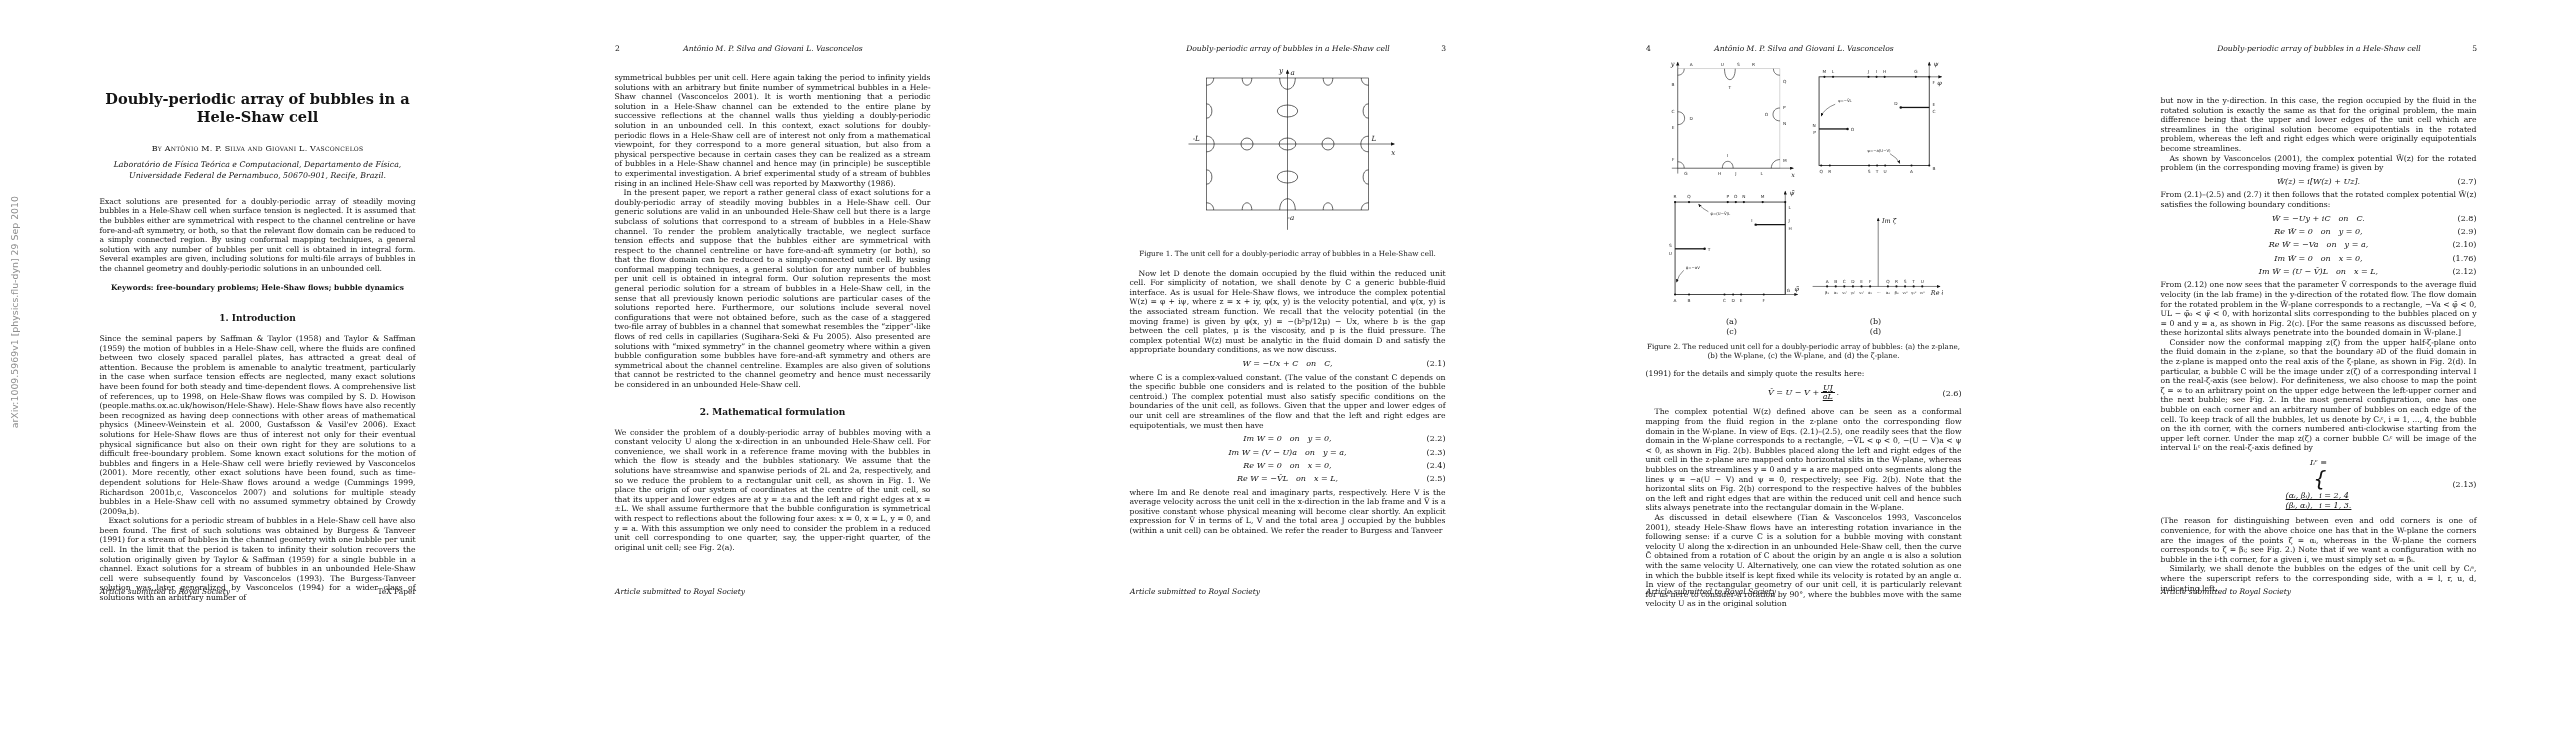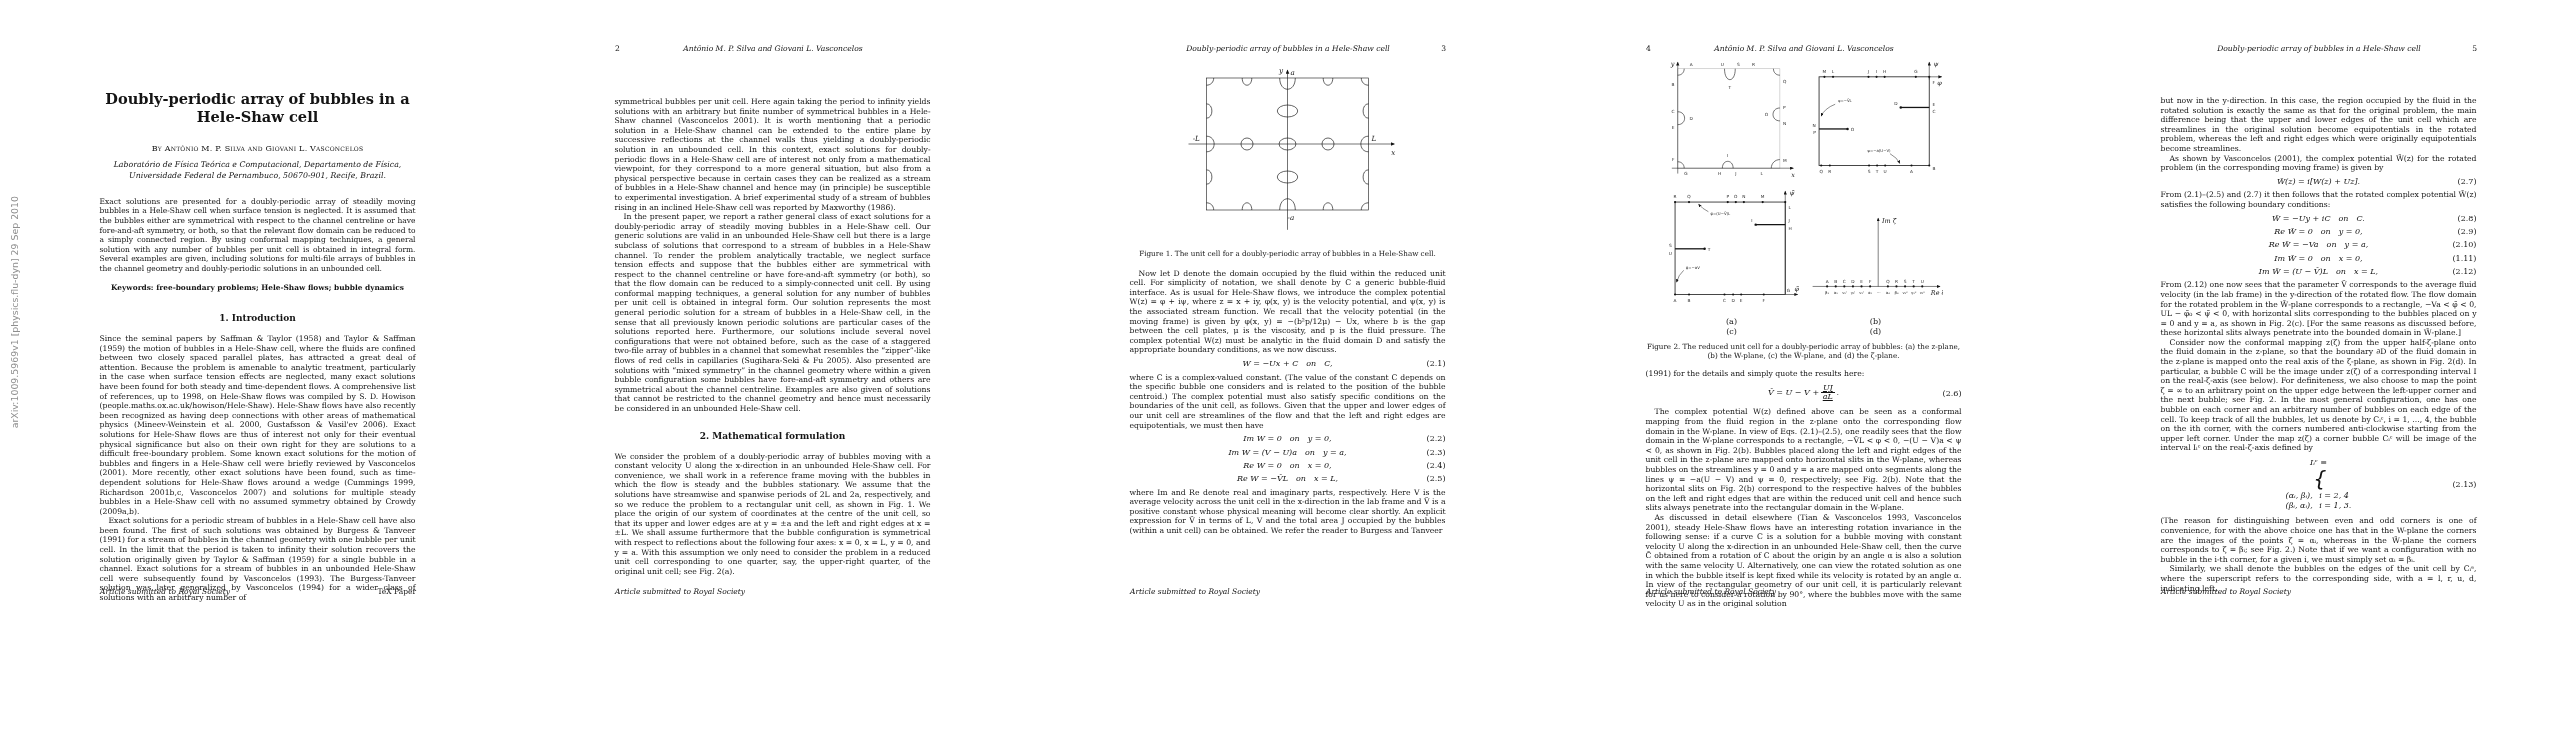--- a/index.html
+++ b/index.html
@@ -23,21 +23,21 @@
   .keywords{text-align:center;font-size:7.4px;font-weight:bold;}
   h2.sect{margin:0;text-align:center;font-size:9px;font-weight:bold;}
   .eqrow{position:relative;text-align:center;font-style:italic;font-size:8px;margin:4.3px 0;}
   .eqrow .num{position:absolute;right:0;top:0;font-style:normal;}
   .frac{display:inline-block;vertical-align:middle;text-align:center;margin:0 1.8px;text-decoration:underline;}
   .frac .fn{display:block;padding:0 1.8px;line-height:8.5px;}
   .frac .fd{display:block;border-top:0.6px solid #141414;padding:0 1.8px;line-height:8.5px;}
   .eqcases{display:flex;justify-content:center;align-items:center;position:relative;
            font-style:italic;font-size:8px;margin:4.9px 0;flex-direction:column;}
   .brace{font-size:20.7px;font-weight:200;margin:0 2.4px 0 4.9px;font-family:"DejaVu Sans","Liberation Sans",sans-serif;}
-  .crows{text-align:left;line-height:10.3px;}
+  .crows{text-align:left;line-height:10.3px;text-decoration:underline;}
   .arxiv{position:absolute;left:8.5px;top:196px;height:261px;width:16px;}
   .arxiv span{display:inline-block;writing-mode:vertical-rl;transform:rotate(180deg);
       font-family:"DejaVu Sans","Liberation Sans",sans-serif;font-size:9.4px;color:#8e8e8e;white-space:nowrap;}
   .figwrap{text-align:center;}
   .figcap{text-align:center;font-size:7.2px;line-height:9px;margin-top:3.6px;}
   .panelgrid{display:flex;flex-wrap:wrap;width:279px;margin:0 auto;justify-content:space-between;}
   svg text{font-family:"DejaVu Sans","Liberation Sans",sans-serif;font-size:8px;fill:#2c2c2c;}
   svg text.it{font-family:"DejaVu Serif","Liberation Serif",serif;font-style:italic;font-size:12px;fill:#141414;}
   svg text.sm{font-size:7.2px;}
 </style>
@@ -62,21 +62,21 @@
         <span>Article submitted to Royal Society</span>
         <span class="fr">TeX Paper</span>
       </div>
   </div>
 
   <div class="page" style="left:515px">
     <div class="runhead">
       <span class="pgL">2</span>
       <span class="rt">Antônio M. P. Silva and Giovani L. Vasconcelos</span>
     </div>
-    <div class="content" style="padding-top:97px">
+    <div class="content" style="padding-top:73px">
       <p class="body">symmetrical bubbles per unit cell. Here again taking the period to infinity yields solutions with an arbitrary but finite number of symmetrical bubbles in a Hele-Shaw channel (Vasconcelos 2001). It is worth mentioning that a periodic solution in a Hele-Shaw channel can be extended to the entire plane by successive reflections at the channel walls thus yielding a doubly-periodic solution in an unbounded cell. In this context, exact solutions for doubly-periodic flows in a Hele-Shaw cell are of interest not only from a mathematical viewpoint, for they correspond to a more general situation, but also from a physical perspective because in certain cases they can be realized as a stream of bubbles in a Hele-Shaw channel and hence may (in principle) be susceptible to experimental investigation. A brief experimental study of a stream of bubbles rising in an inclined Hele-Shaw cell was reported by Maxworthy (1986).</p>
       <p class="body indent">In the present paper, we report a rather general class of exact solutions for a doubly-periodic array of steadily moving bubbles in a Hele-Shaw cell. Our generic solutions are valid in an unbounded Hele-Shaw cell but there is a large subclass of solutions that correspond to a stream of bubbles in a Hele-Shaw channel. To render the problem analytically tractable, we neglect surface tension effects and suppose that the bubbles either are symmetrical with respect to the channel centreline or have fore-and-aft symmetry (or both), so that the flow domain can be reduced to a simply-connected unit cell. By using conformal mapping techniques, a general solution for any number of bubbles per unit cell is obtained in integral form. Our solution represents the most general periodic solution for a stream of bubbles in a Hele-Shaw cell, in the sense that all previously known periodic solutions are particular cases of the solutions reported here. Furthermore, our solutions include several novel configurations that were not obtained before, such as the case of a staggered two-file array of bubbles in a channel that somewhat resembles the “zipper”-like flows of red cells in capillaries (Sugihara-Seki &amp; Fu 2005). Also presented are solutions with “mixed symmetry” in the channel geometry where within a given bubble configuration some bubbles have fore-and-aft symmetry and others are symmetrical about the channel centreline. Examples are also given of solutions that cannot be restricted to the channel geometry and hence must necessarily be considered in an unbounded Hele-Shaw cell.</p>
       <h2 class="sect" style="margin:17px 0 11px 0">2. Mathematical formulation</h2>
       <p class="body">We consider the problem of a doubly-periodic array of bubbles moving with a constant velocity U along the x-direction in an unbounded Hele-Shaw cell. For convenience, we shall work in a reference frame moving with the bubbles in which the flow is steady and the bubbles stationary. We assume that the solutions have streamwise and spanwise periods of 2L and 2a, respectively, and so we reduce the problem to a rectangular unit cell, as shown in Fig. 1. We place the origin of our system of coordinates at the centre of the unit cell, so that its upper and lower edges are at y = ±a and the left and right edges at x = ±L. We shall assume furthermore that the bubble configuration is symmetrical with respect to reflections about the following four axes: x = 0, x = L, y = 0, and y = a. With this assumption we only need to consider the problem in a reduced unit cell corresponding to one quarter, say, the upper-right quarter, of the original unit cell; see Fig. 2(a).</p>
     </div>
     <div class="footer">
         <span>Article submitted to Royal Society</span>
       </div>
   </div>
 
@@ -377,21 +377,21 @@
       <span class="pgR">5</span>
     </div>
     <div class="content" style="padding-top:96px">
       <p class="body">but now in the y-direction. In this case, the region occupied by the fluid in the rotated solution is exactly the same as that for the original problem, the main difference being that the upper and lower edges of the unit cell which are streamlines in the original solution become equipotentials in the rotated problem, whereas the left and right edges which were originally equipotentials become streamlines.</p>
       <p class="body indent">As shown by Vasconcelos (2001), the complex potential W̃(z) for the rotated problem (in the corresponding moving frame) is given by</p>
       <div class="eqrow"><span>W̃(z) = i[W(z) + Uz].</span><span class="num">(2.7)</span></div>
       <p class="body">From (2.1)–(2.5) and (2.7) it then follows that the rotated complex potential W̃(z) satisfies the following boundary conditions:</p>
       <div class="eqrow"><span>W̃ = −Uy + iC on C.</span><span class="num">(2.8)</span></div>
       <div class="eqrow"><span>Re W̃ = 0 on y = 0,</span><span class="num">(2.9)</span></div>
       <div class="eqrow"><span>Re W̃ = −Va on y = a,</span><span class="num">(2.10)</span></div>
-      <div class="eqrow"><span>Im W̃ = 0 on x = 0,</span><span class="num">(1.11)</span></div>
+      <div class="eqrow"><span>Im W̃ = 0 on x = 0,</span><span class="num">(1.76)</span></div>
       <div class="eqrow"><span>Im W̃ = (U − Ṽ)L on x = L,</span><span class="num">(2.12)</span></div>
       <p class="body">From (2.12) one now sees that the parameter Ṽ corresponds to the average fluid velocity (in the lab frame) in the y-direction of the rotated flow. The flow domain for the rotated problem in the W̃-plane corresponds to a rectangle, −Va &lt; φ̃ &lt; 0, UL − φ̃₀ &lt; ψ̃ &lt; 0, with horizontal slits corresponding to the bubbles placed on y = 0 and y = a, as shown in Fig. 2(c). [For the same reasons as discussed before, these horizontal slits always penetrate into the bounded domain in W̃-plane.]</p>
       <p class="body indent">Consider now the conformal mapping z(ζ) from the upper half-ζ-plane onto the fluid domain in the z-plane, so that the boundary ∂D of the fluid domain in the z-plane is mapped onto the real axis of the ζ-plane, as shown in Fig. 2(d). In particular, a bubble C will be the image under z(ζ) of a corresponding interval I on the real-ζ-axis (see below). For definiteness, we also choose to map the point ζ = ∞ to an arbitrary point on the upper edge between the left-upper corner and the next bubble; see Fig. 2. In the most general configuration, one has one bubble on each corner and an arbitrary number of bubbles on each edge of the cell. To keep track of all the bubbles, let us denote by Cᵢᶜ, i = 1, ..., 4, the bubble on the ith corner, with the corners numbered anti-clockwise starting from the upper left corner. Under the map z(ζ) a corner bubble Cᵢᶜ will be image of the interval Iᵢᶜ on the real-ζ-axis defined by</p>
       <div class="eqcases">
         <span>Iᵢᶜ ≡</span>
         <span class="brace">{</span>
         <span class="crows"><span>(αᵢ, βᵢ),  i = 2, 4</span><br><span>(βᵢ, αᵢ),  i = 1, 3.</span></span>
         <span class="num" style="position:absolute;right:0;font-style:normal;">(2.13)</span>
       </div>
       <p class="body">(The reason for distinguishing between even and odd corners is one of convenience, for with the above choice one has that in the W-plane the corners are the images of the points ζ = αᵢ, whereas in the W̃-plane the corners corresponds to ζ = βᵢ; see Fig. 2.) Note that if we want a configuration with no bubble in the i-th corner, for a given i, we must simply set αᵢ = βᵢ.</p>

